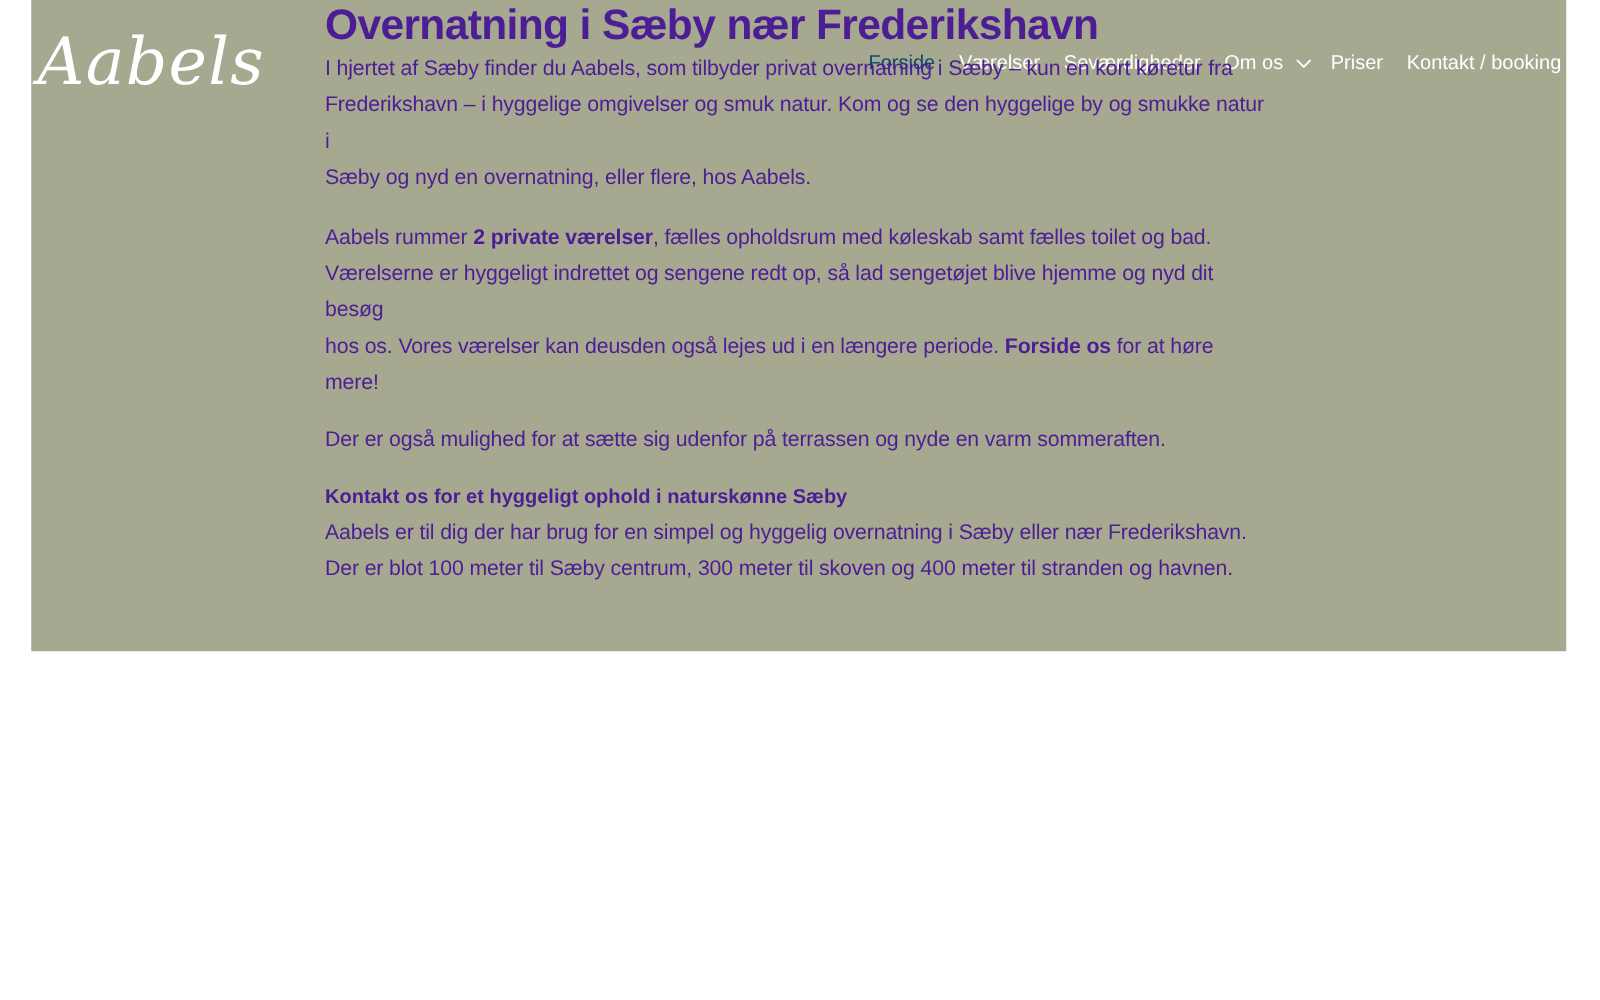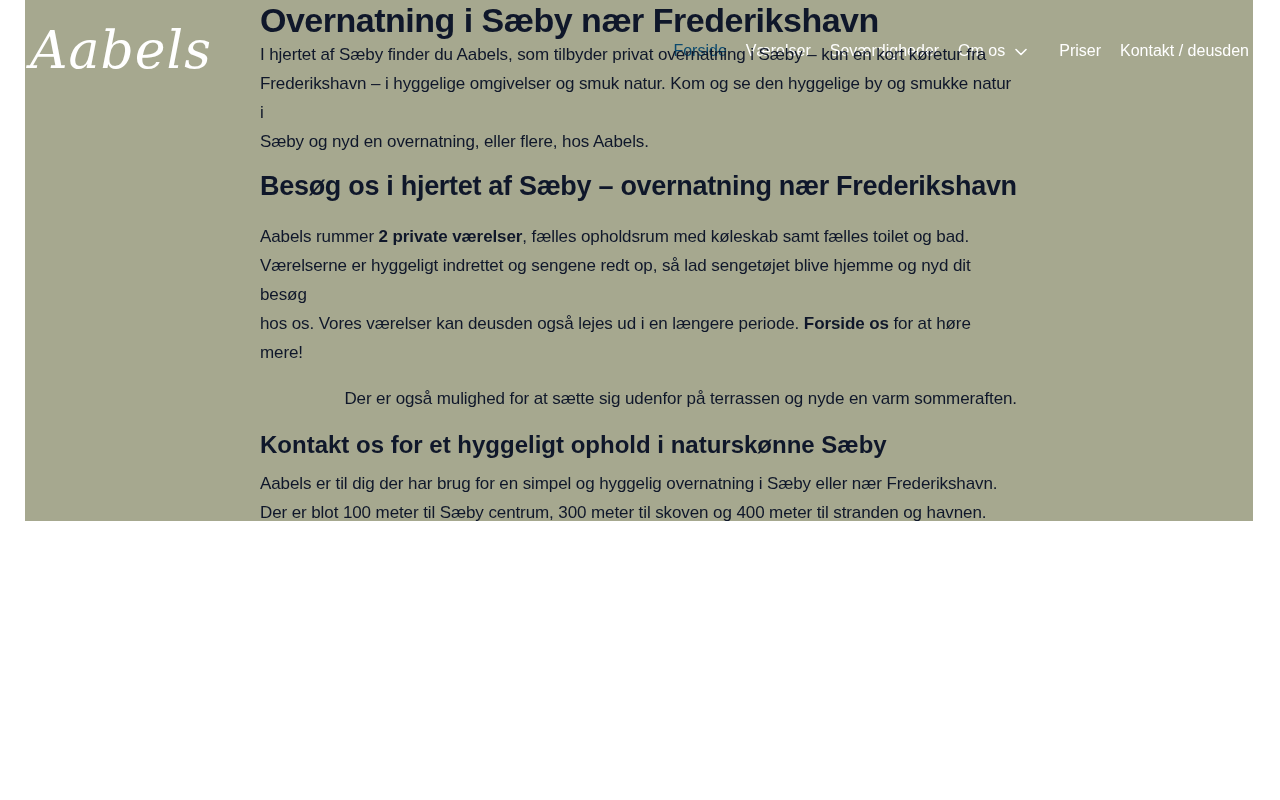--- a/index.html
+++ b/index.html
@@ -21,42 +21,42 @@
   }
 
   
   .nav {
     position:absolute; right:4px; top:42px; display:flex; align-items:center;
     font-size:16px; color:#ffffff; white-space:nowrap;
   }
   .nav-item { margin-left:19px; cursor:pointer; display:flex; align-items:center; }
   .nav-item.active { color:#0c4a6e; }
   .nav-item .chev { margin-left:10px; margin-right:4px; display:inline-block; }
-  .nav-item.spaced { margin-left:28px; }
+  .nav-item.spaced { margin-left:12px; }
 
   
   .content {
-    position:absolute; left:235px; top:0; width:757px; color:#0f172a;
+    position:absolute; left:235px; top:0; width:757px; color:#4c1d95;
   }
   .content h1 {
     font-size:34px; line-height:40px; font-weight:700; letter-spacing:-0.5px;
   }
   .content h2 {
     margin-top:13px; font-size:27px; line-height:34px; font-weight:700; letter-spacing:-0.3px;
   }
   .content h3 {
-    margin-top:19px; font-size:24px; line-height:26px; font-weight:700;
+    margin-top:19px; font-size:16px; line-height:26px; font-weight:700;
   }
   .content p {
     font-size:17px; line-height:29px; white-space:pre-line; letter-spacing:-0.1px;
   }
   .p1 { }
   .p2 { margin-top:19px;  }
-  .p3 { margin-top:17px;text-align:right; }
-  .p4 { margin-top:11px; }
+  .p3 { margin-top:17px; }
+  .p4 { }
   .content strong { font-weight:700; }
   .link-strong { font-weight:700; cursor:pointer; }
 </style>
 </head>
 <body>
 
 <div class="hero">
 
   <div class="logo">Aabels</div>
 
@@ -66,32 +66,30 @@
     <span class="nav-item">Seværdigheder</span>
     <span class="nav-item">
       <span>Om os</span>
       <span class="chev">
         <svg width="12" height="8" viewBox="0 0 12 8" fill="none">
           <path d="M1 1.5 L6 6.5 L11 1.5" stroke="#ffffff" stroke-width="1.6" stroke-linecap="round" stroke-linejoin="round"></path>
         </svg>
       </span>
     </span>
     <span class="nav-item spaced">Priser</span>
-    <span class="nav-item">Kontakt / deusden</span>
+    <span class="nav-item">Kontakt / booking</span>
   </nav>
 
   <main class="content">
     <h1>Overnatning i Sæby nær Frederikshavn</h1>
 
     <p class="p1">I hjertet af Sæby finder du Aabels, som tilbyder privat overnatning i Sæby – kun en kort køretur fra
 Frederikshavn – i hyggelige omgivelser og smuk natur. Kom og se den hyggelige by og smukke natur i
 Sæby og nyd en overnatning, eller flere, hos Aabels.</p>
 
-    <h2>Besøg os i hjertet af Sæby – overnatning nær
-Frederikshavn</h2>
 
     <p class="p2"><span>Aabels rummer </span><strong>2 private værelser</strong><span>, fælles opholdsrum med køleskab samt fælles toilet og bad.
 Værelserne er hyggeligt indrettet og sengene redt op, så lad sengetøjet blive hjemme og nyd dit besøg
 hos os. Vores værelser kan deusden også lejes ud i en længere periode. </span><span class="link-strong">Forside os</span><span> for at høre mere!</span></p>
 
     <p class="p3">Der er også mulighed for at sætte sig udenfor på terrassen og nyde en varm sommeraften.</p>
 
     <h3>Kontakt os for et hyggeligt ophold i naturskønne Sæby</h3>
 
     <p class="p4">Aabels er til dig der har brug for en simpel og hyggelig overnatning i Sæby eller nær Frederikshavn.

